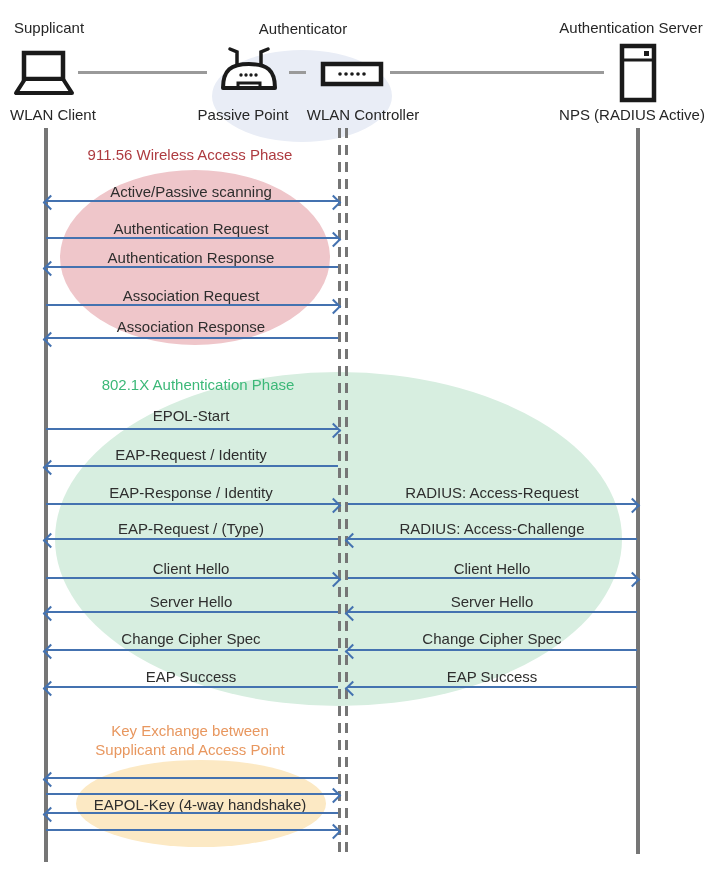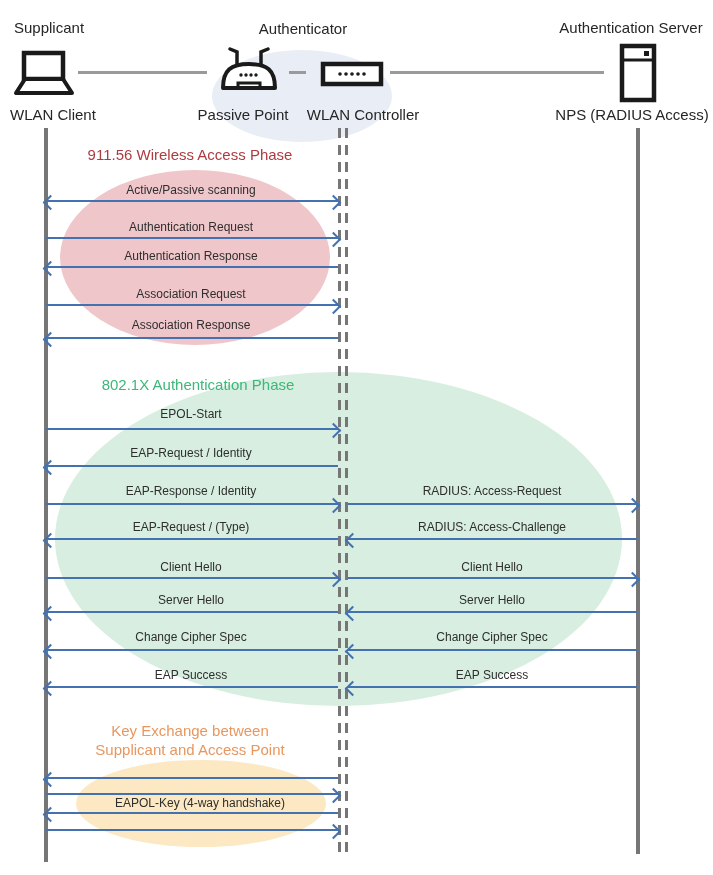--- a/index.html
+++ b/index.html
@@ -12,21 +12,21 @@
   .ellipse{position:absolute;border-radius:50%;}
   .lifeline{position:absolute;width:4px;background:#767676;}
   .lifeline-dashed{position:absolute;width:3px;
      background:repeating-linear-gradient(to bottom,#767676 0 10px,transparent 10px 17px);}
   .connector{position:absolute;height:3px;background:#9A9A9A;}
   .arrow{position:absolute;height:2px;background:#4472B0;}
   .arrow.head-r::after{content:"";position:absolute;right:-1px;top:-3.5px;width:9px;height:9px;
      border:solid #4472B0;border-width:2.5px 2.5px 0 0;transform:rotate(45deg);}
   .arrow.head-l::before{content:"";position:absolute;left:-1px;top:-3.5px;width:9px;height:9px;
      border:solid #4472B0;border-width:2.5px 2.5px 0 0;transform:rotate(-135deg);}
-  .mlabel{position:absolute;font-size:12px;color:#2e2e2e;white-space:nowrap;transform:translateX(-50%);}
+  .mlabel{position:absolute;font-size:15px;color:#2e2e2e;white-space:nowrap;transform:translateX(-50%);}
   .ptitle{position:absolute;font-size:15px;white-space:nowrap;transform:translateX(-50%);}
   .t-red{color:#AE3B40;}
   .t-green{color:#3CB878;}
   .t-orange{color:#E8975F;}
   svg{display:block;}
 </style>
 </head>
 <body>
 
 <div class="canvas">
@@ -76,21 +76,21 @@
     <svg width="38" height="60" viewBox="0 0 38 60">
       <rect x="3" y="3" width="32" height="54" fill="#fff" stroke="#1a1a1a" stroke-width="4.5"></rect>
       <line x1="4" y1="17" x2="34" y2="17" stroke="#1a1a1a" stroke-width="3"></line>
       <rect x="25" y="8" width="5" height="5" fill="#1a1a1a"></rect>
     </svg>
   </div>
 
   <div class="abs dev-label" style="left:10px;top:106px;">WLAN Client</div>
   <div class="abs dev-label centered" style="left:243px;top:106px;">Passive Point</div>
   <div class="abs dev-label centered" style="left:363px;top:106px;">WLAN Controller</div>
-  <div class="abs dev-label centered" style="left:632px;top:106px;">NPS (RADIUS Access)</div>
+  <div class="abs dev-label centered" style="left:632px;top:106px;">NPS (RADIUS Active)</div>
 
   <div class="ellipse" style="left:60px;top:170px;width:270px;height:175px;background:#EFC6CA;"></div>
   <div class="ellipse" style="left:55px;top:372px;width:567px;height:334px;background:#D7EEE0;"></div>
   <div class="ellipse" style="left:76px;top:760px;width:250px;height:87px;background:#FCE9C4;"></div>
 
   <div class="lifeline" style="left:44px;top:128px;height:734px;"></div>
   <div class="lifeline-dashed" style="left:338px;top:128px;height:730px;"></div>
   <div class="lifeline-dashed" style="left:345px;top:128px;height:730px;"></div>
   <div class="lifeline" style="left:636px;top:128px;height:726px;"></div>
 

